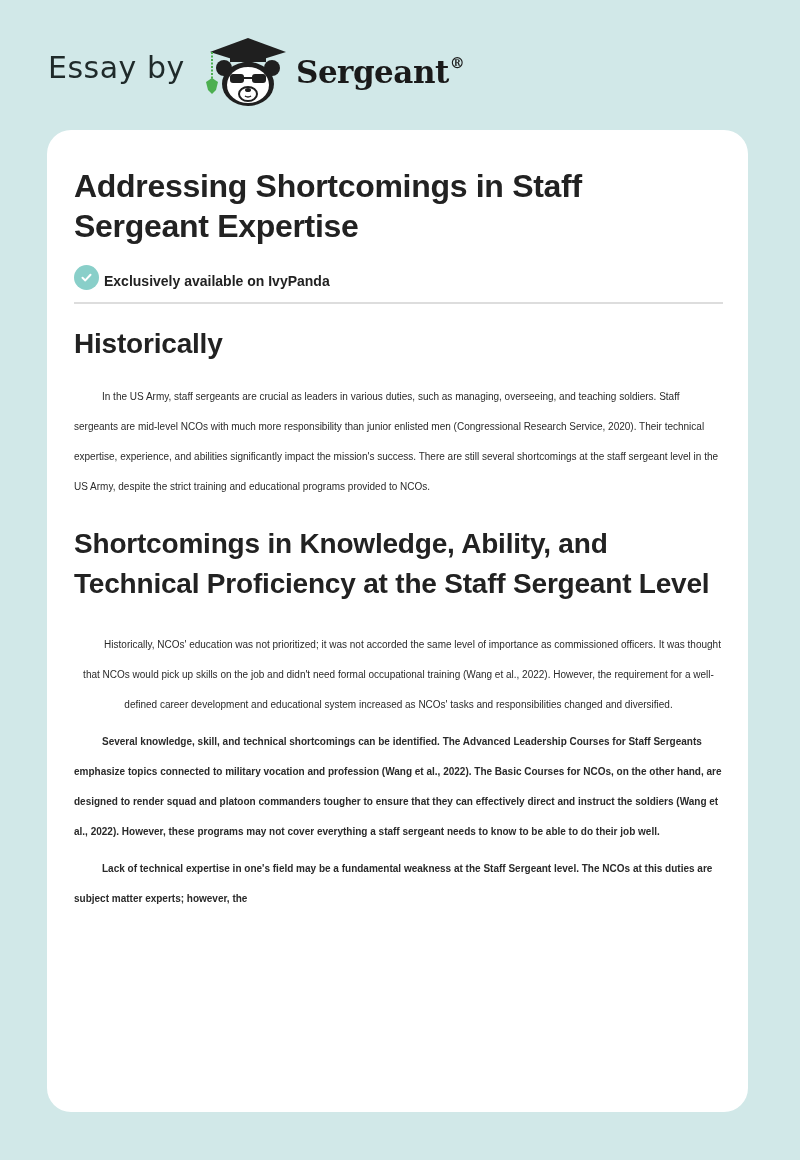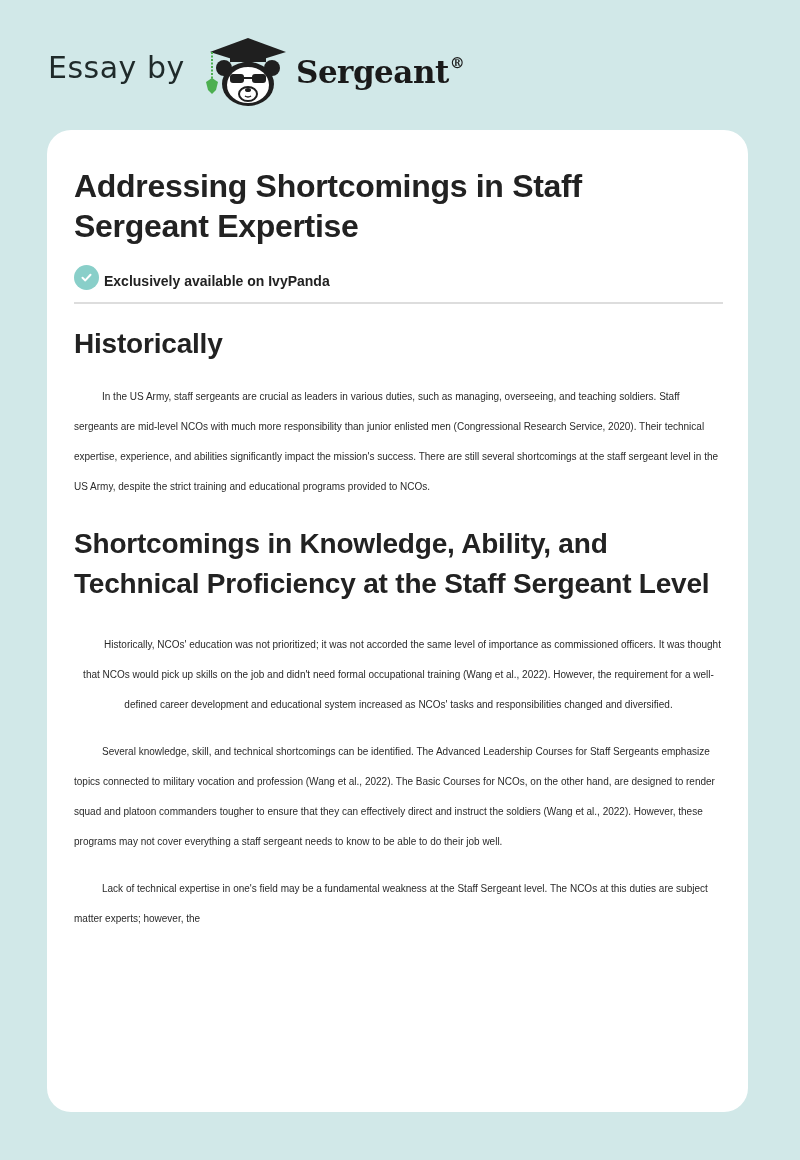--- a/index.html
+++ b/index.html
@@ -110,21 +110,21 @@
     .h-intro { margin-top: 20px; }
     .h-short { margin-top: 22px; }
     p {
       font-size: 10px;
       line-height: 30px;
       color: #2a2a2a;
       text-indent: 28px;
     }
     .p1 { margin-top: 18px; }
     .p2 { margin-top: 26px; text-align: center; }
-    .p-next { margin-top: 17px; }
+    .p-next { margin-top: 7px; font-weight: bold; }
   </style>
 </head>
 <body>
 
 <div class="brand">
   <span class="brand-prefix">Essay by</span>
   <svg class="brand-logo" viewBox="0 0 92 74">
 
     <polygon points="10,18 48,4 86,18 48,30" fill="#1f1f1f"></polygon>
     <rect x="30" y="18" width="36" height="10" fill="#1f1f1f"></rect>

